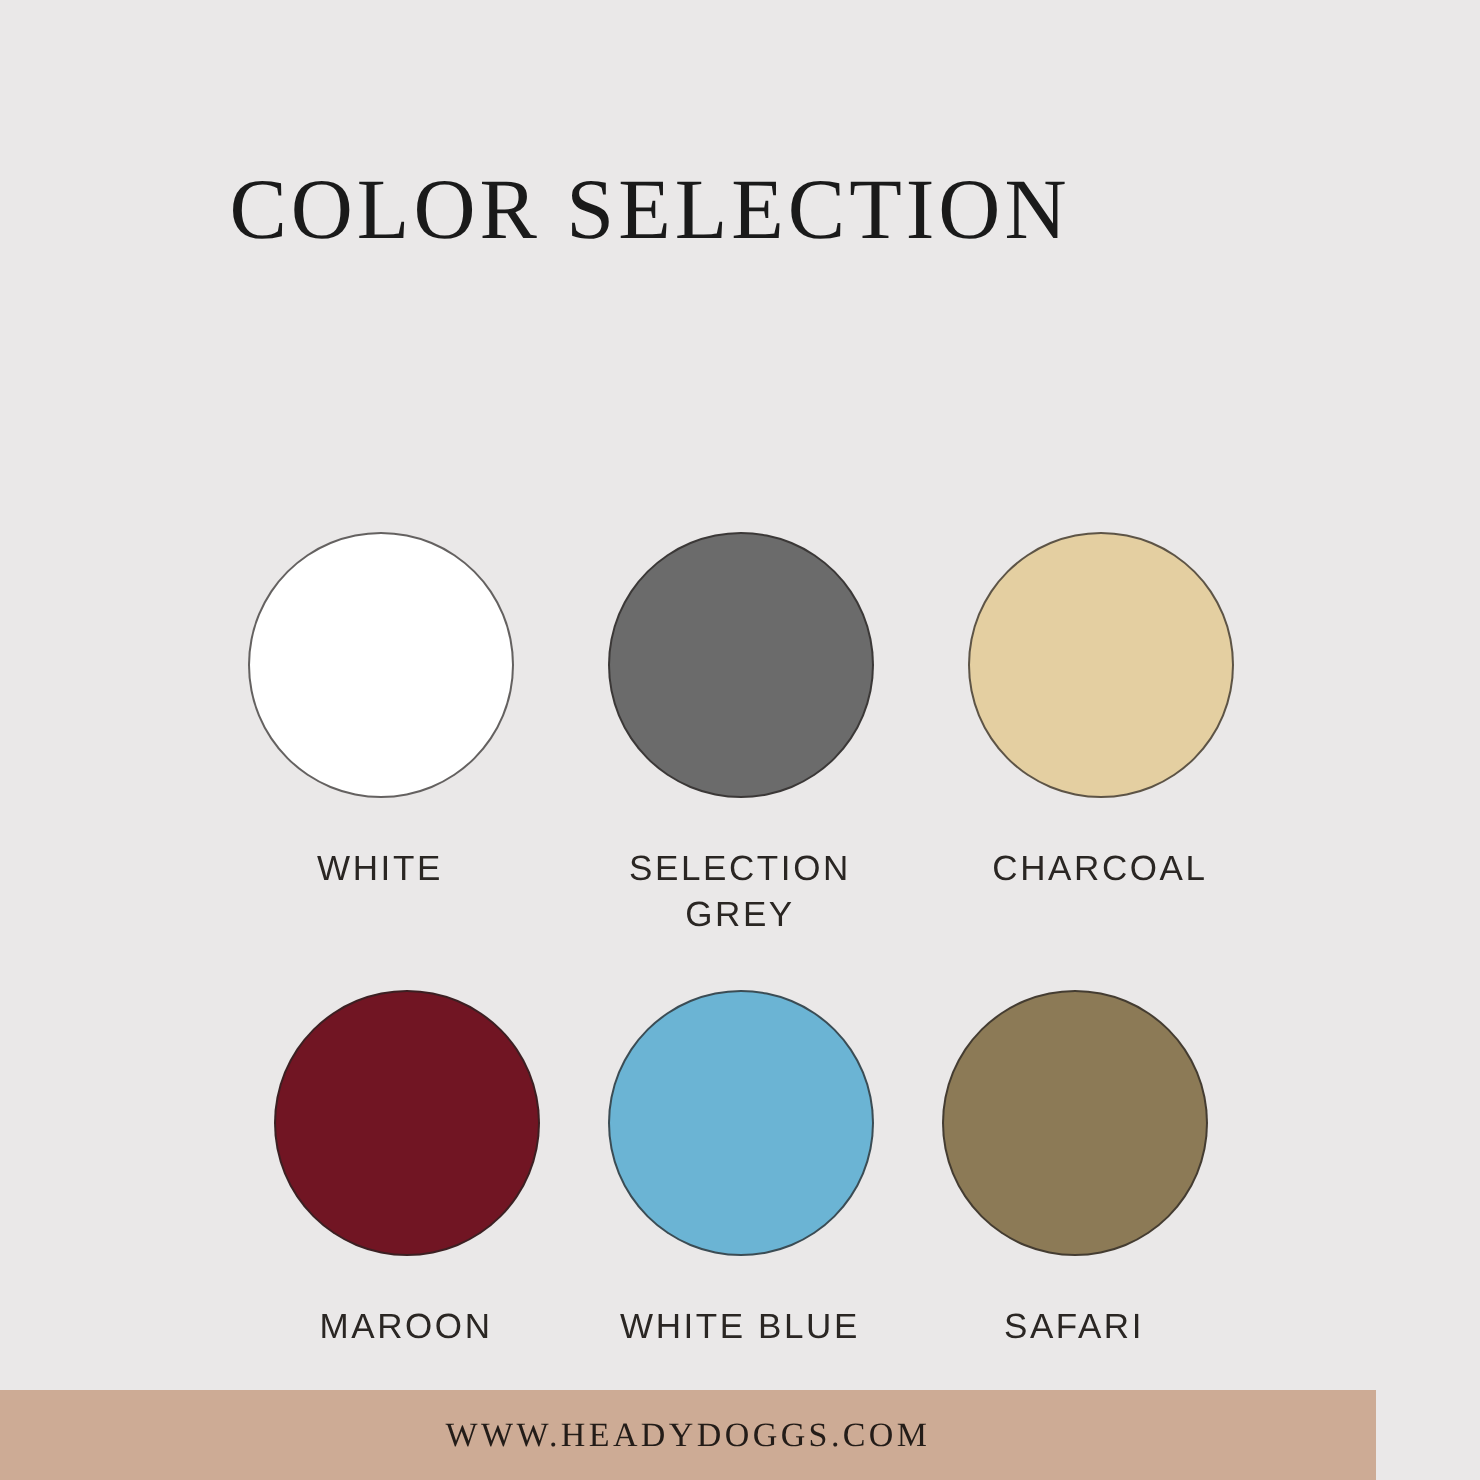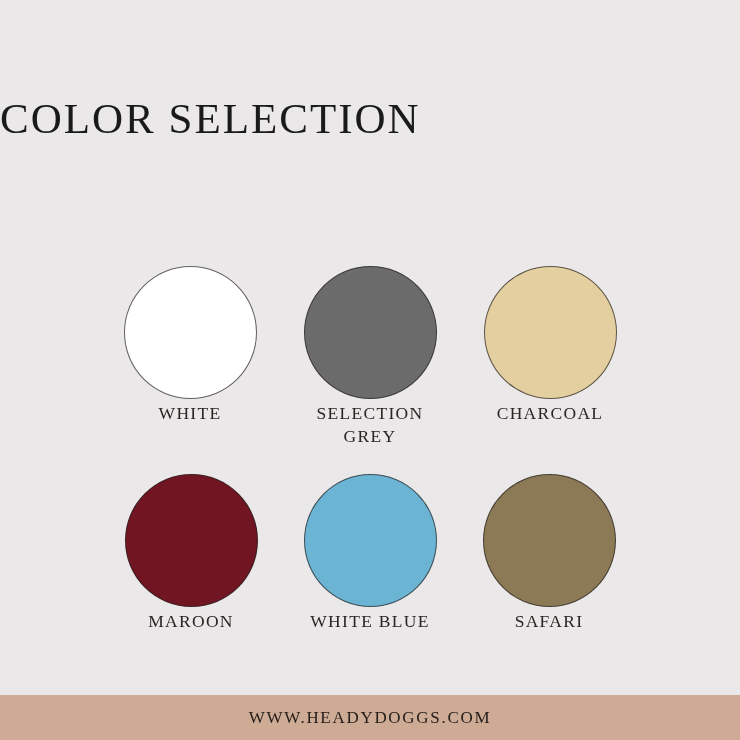--- a/index.html
+++ b/index.html
@@ -21,23 +21,24 @@
     width: 740px;
     height: 740px;
     background: #eae8e8;
     display: flex;
     flex-direction: column;
   }
 
   
   .title-wrap {
     position: absolute;
-    top: 95px;
+    top: 82px;
     left: 0;
     width: 650px;
+    text-align: center;
   }
 
   .title {
     font-family: "Liberation Serif", "DejaVu Serif", serif;
     font-size: 43px;
     font-weight: 400;
     letter-spacing: 2.0px;
     color: #1a1a1a;
     line-height: 1.1;
     white-space: nowrap;
@@ -55,21 +56,21 @@
     display: flex;
     justify-content: center;
     align-items: flex-start;
   }
 
   .swatch-row.row-1 {
     gap: 47px;
   }
 
   .swatch-row.row-2 {
-    gap: 46px;
+    gap: 34px;
     margin-top: 26px;
   }
 
   .swatch {
     width: 133px;
     display: flex;
     flex-direction: column;
     align-items: center;
   }
 
@@ -79,37 +80,37 @@
     border-radius: 50%;
     border: 1px solid rgba(40, 36, 34, 0.72);
     background: #ffffff;
   }
 
   .dot.no-outline {
     border: 1px solid transparent;
   }
 
   .swatch-label {
-    margin-top: 3px;
-    font-family: Liberation Serif, serif;
+    margin-top: 24px;
+    font-family: Liberation Sans, sans-serif;
     font-size: 17.5px;
     font-weight: 400;
     letter-spacing: 1.3px;
     color: #2a2623;
     line-height: 1.32;
     text-align: center;
     max-width: 133px;
   }
 
   
   .footer {
     position: absolute;
     left: 0;
     bottom: 0;
-    width: 740px;
+    width: 688px;
     height: 45px;
     background: #cdab95;
     display: flex;
     align-items: center;
     justify-content: center;
   }
 
   .footer-text {
     font-family: "Liberation Serif", "DejaVu Serif", serif;
     font-size: 17px;

